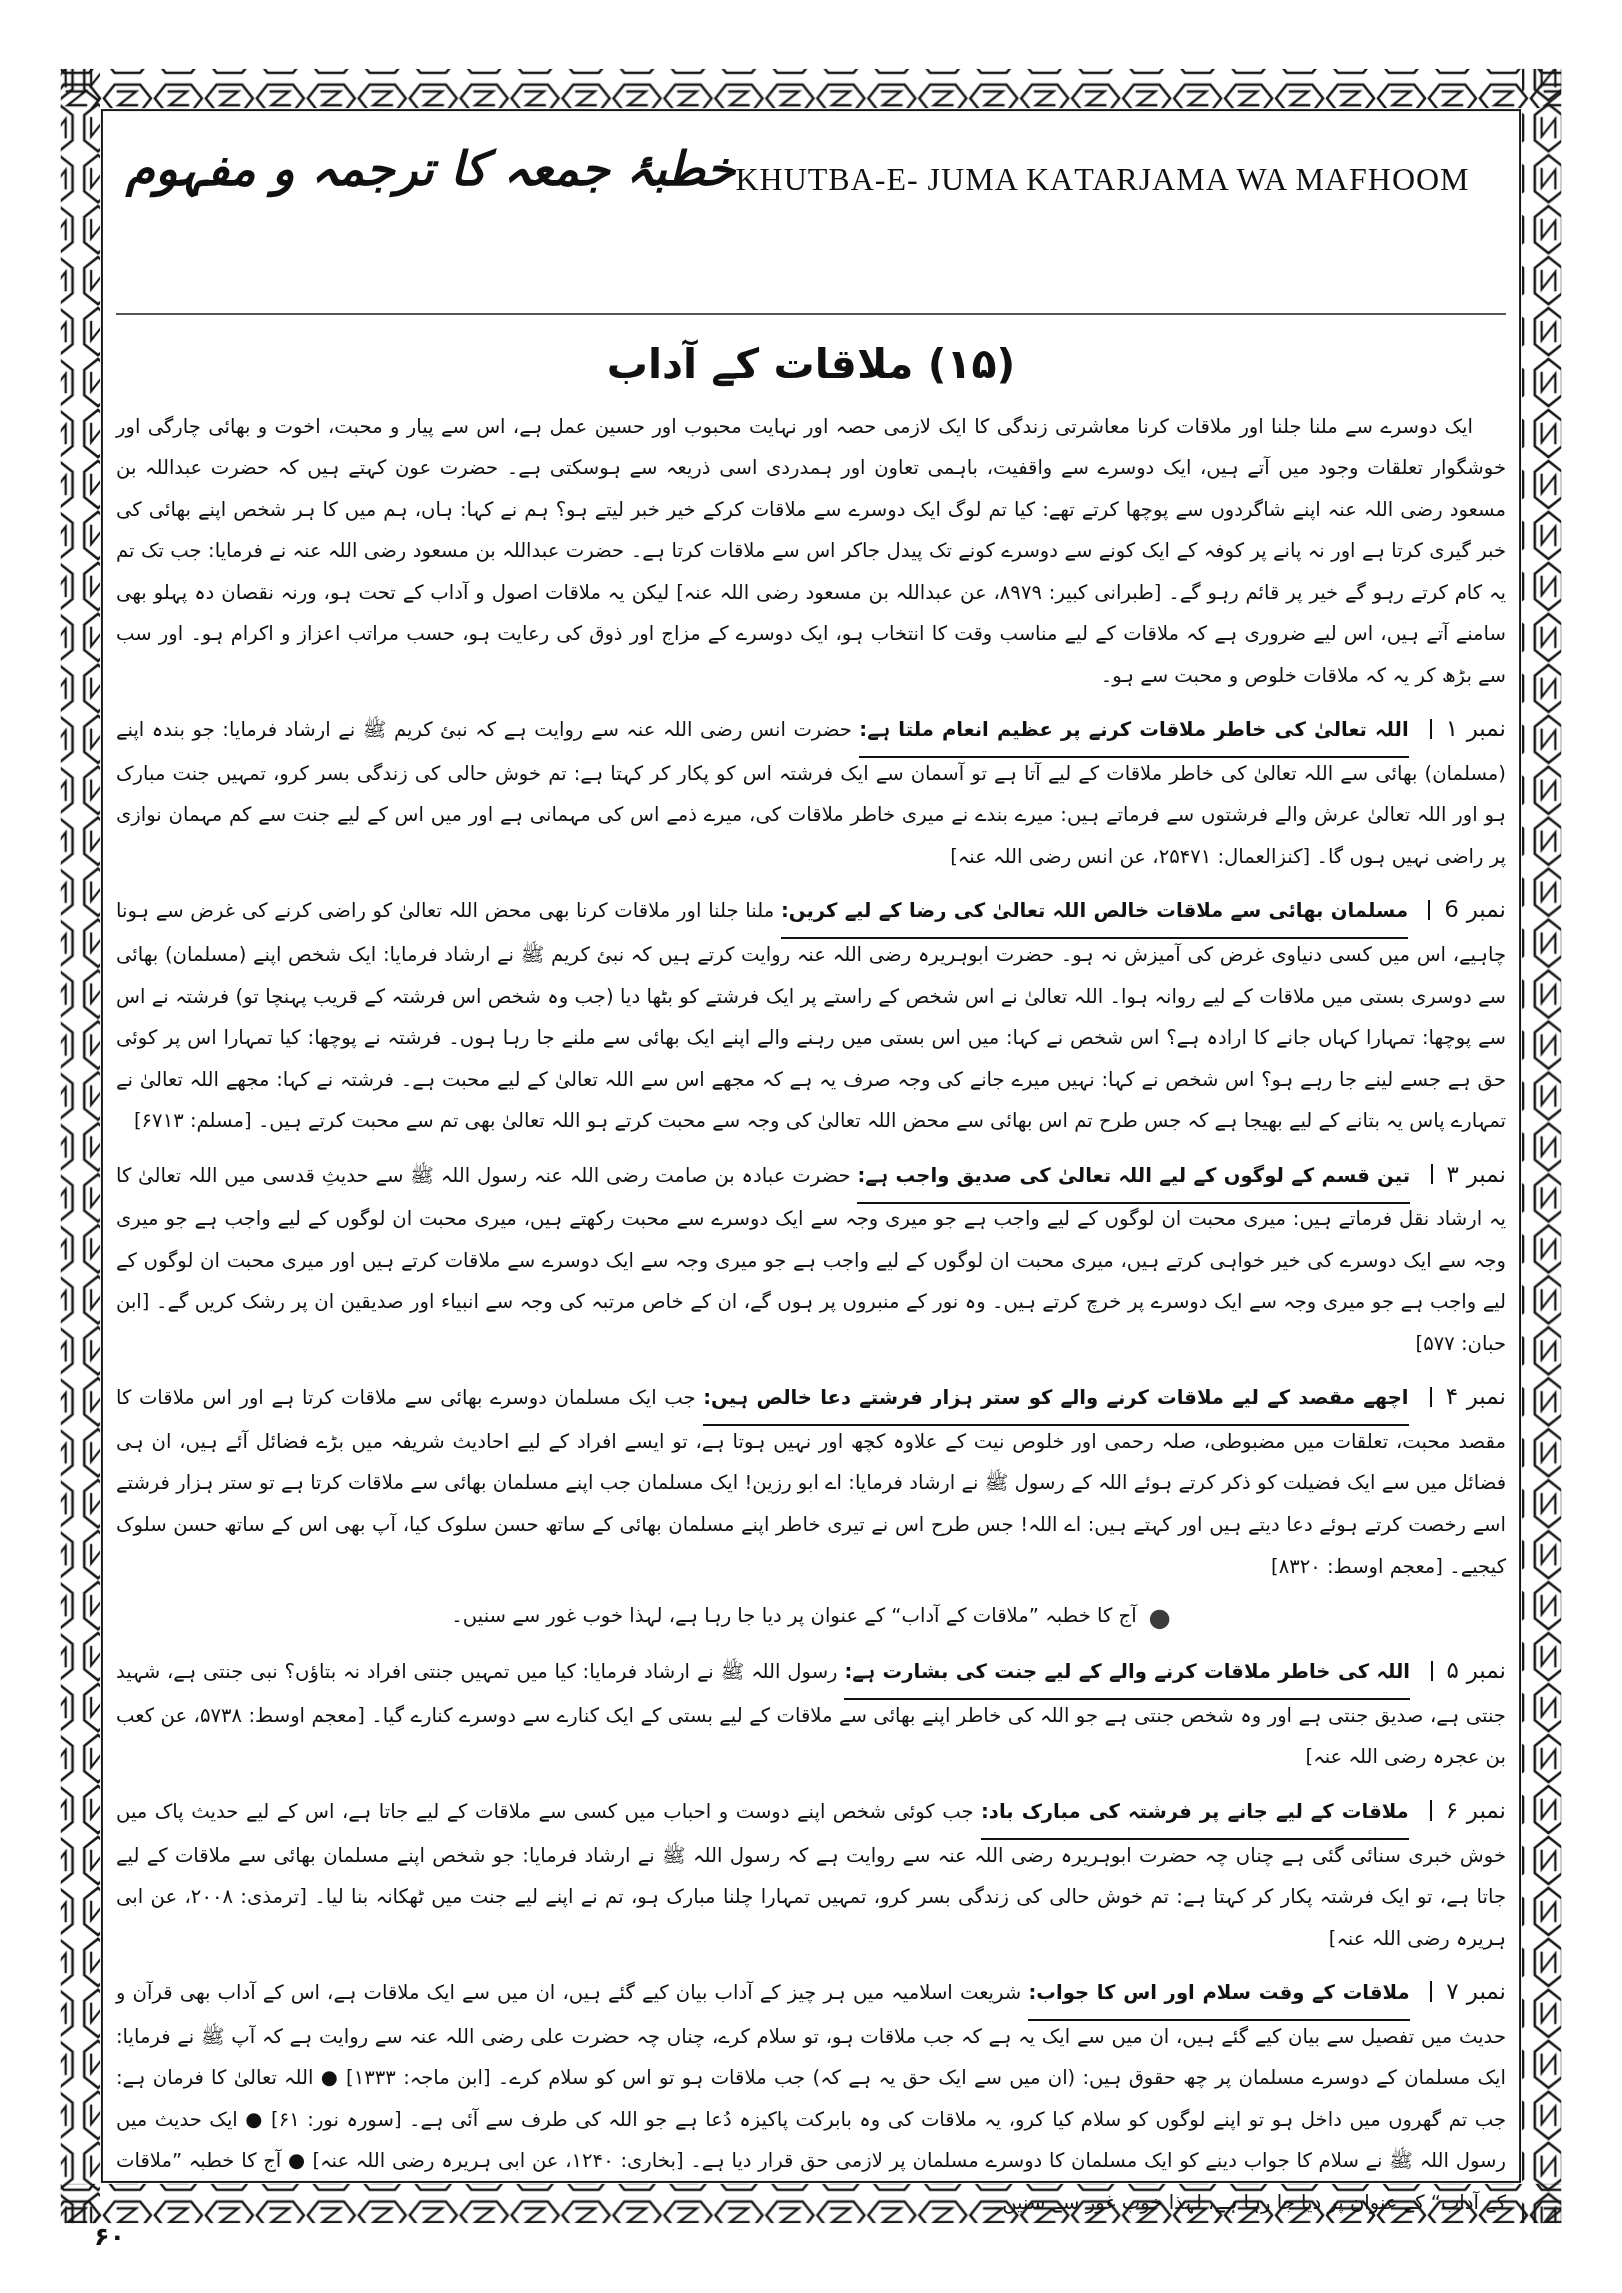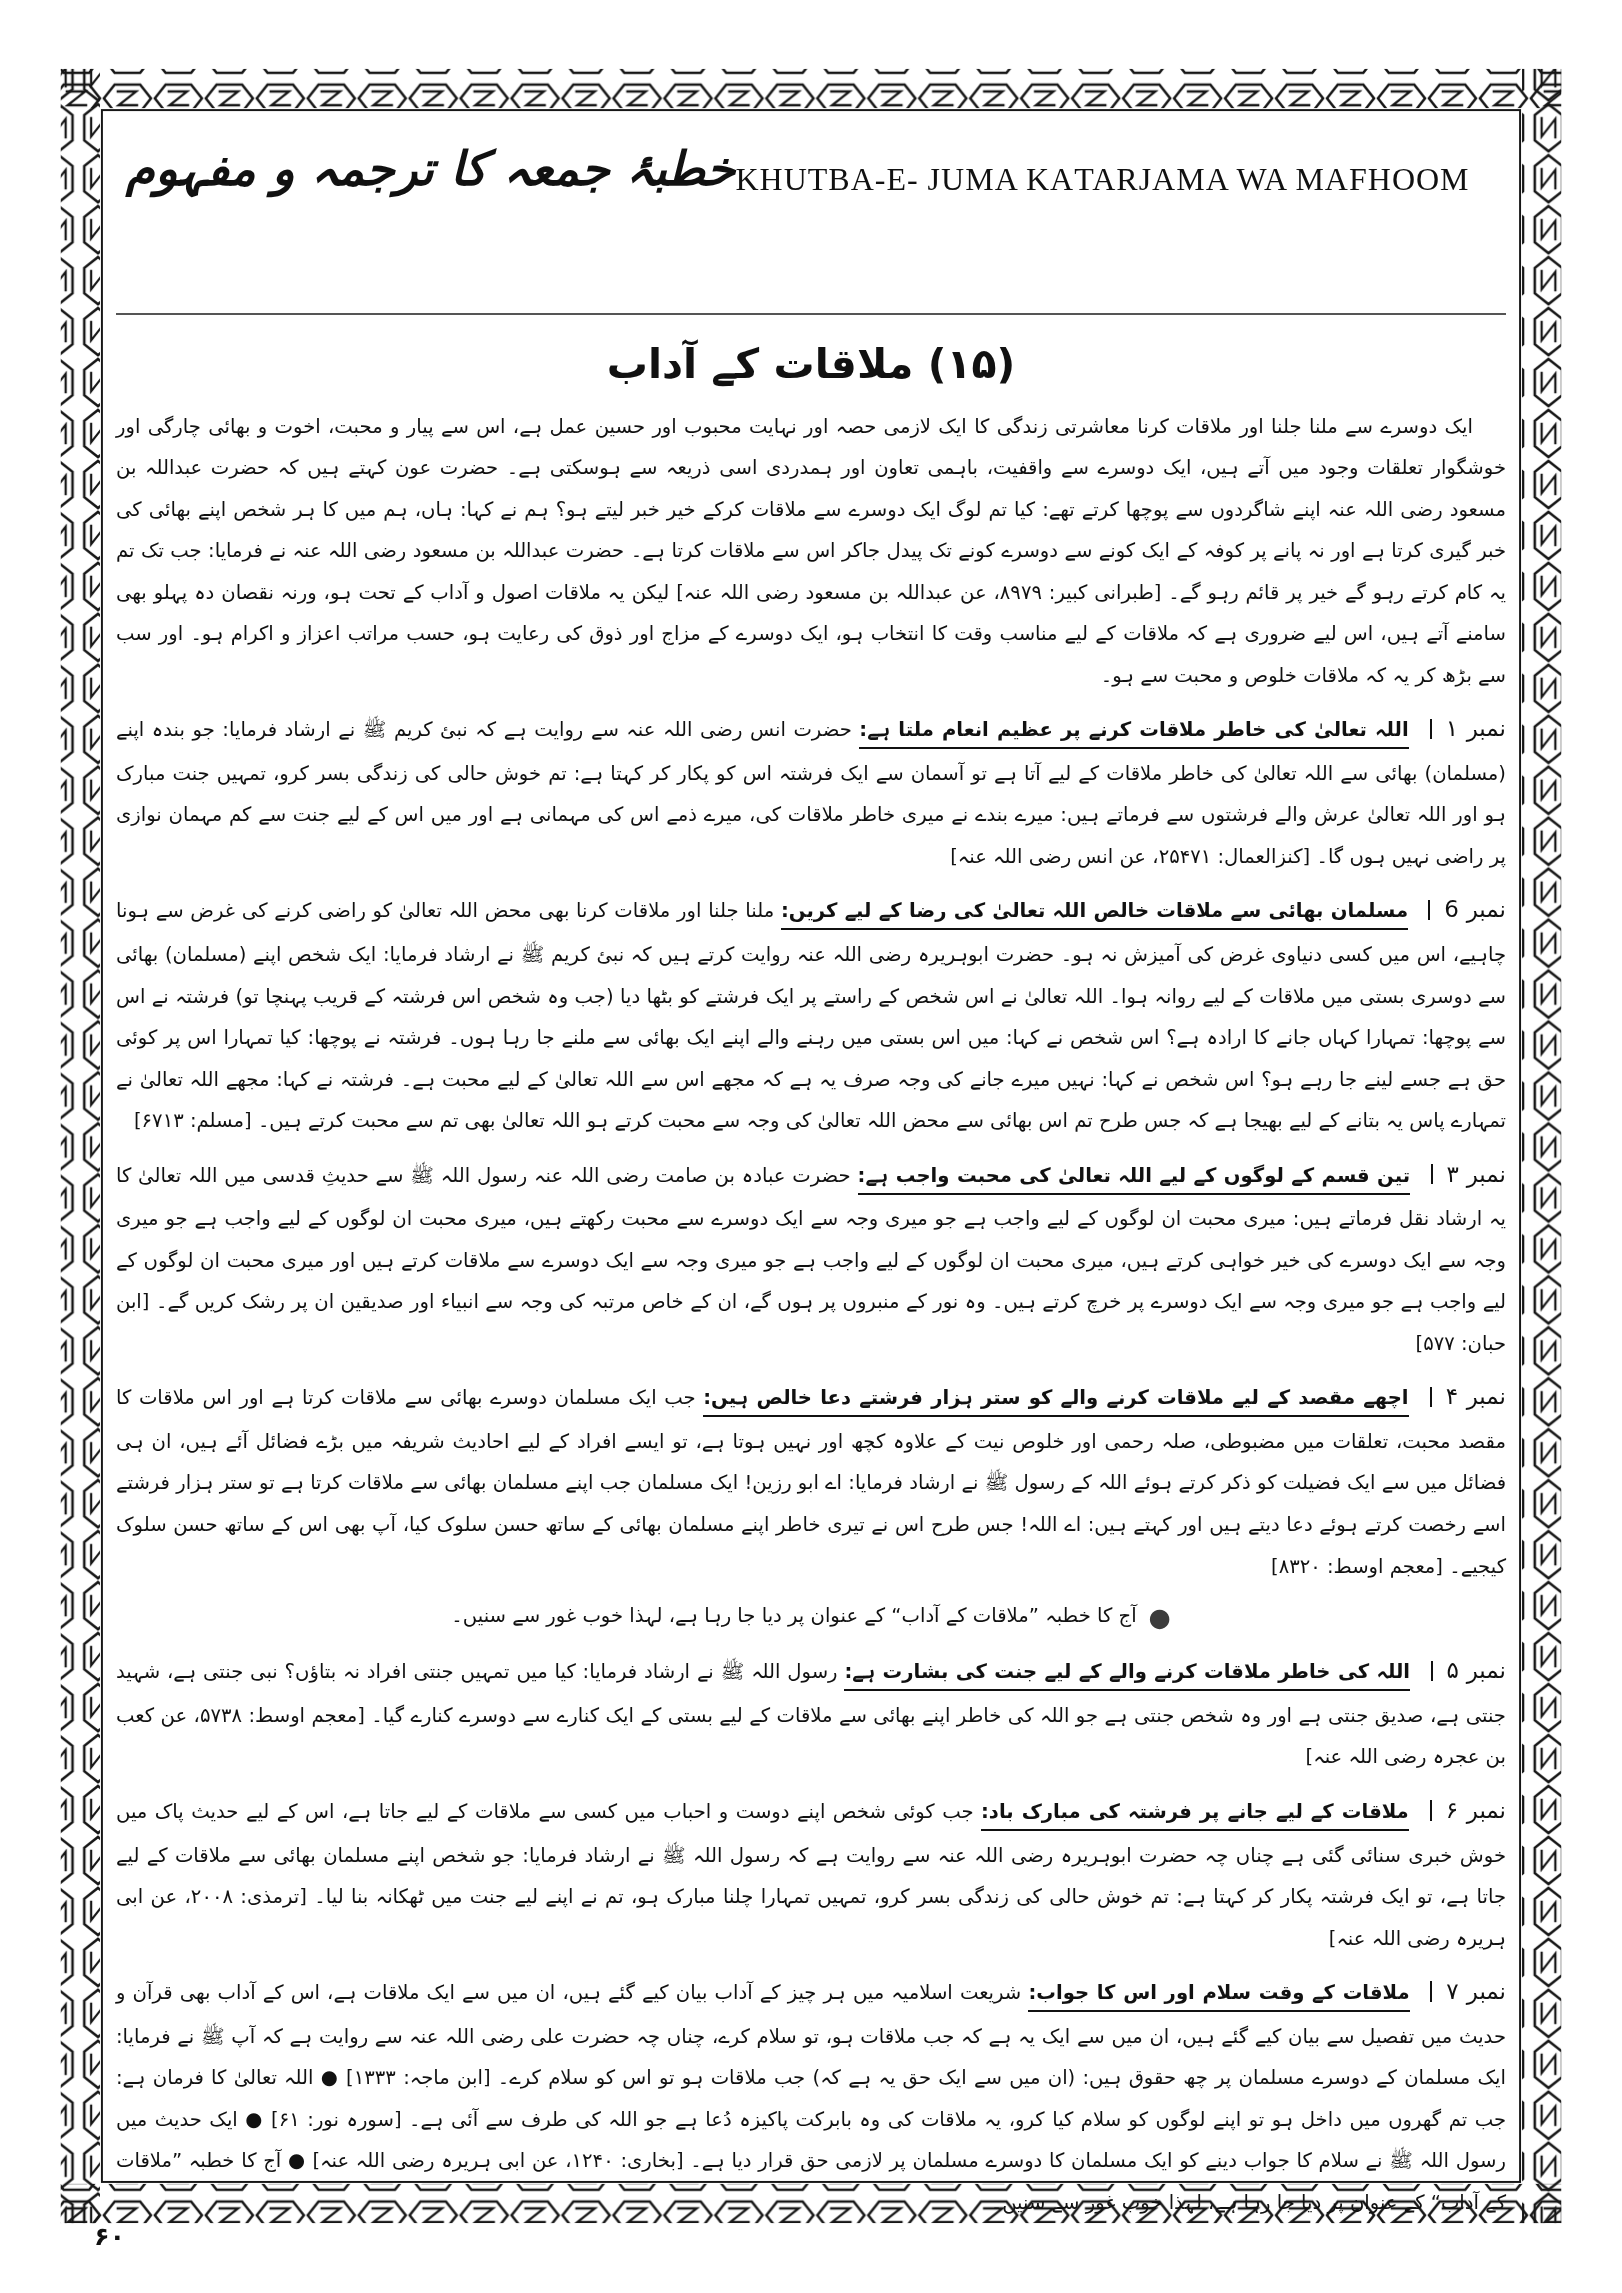--- a/index.html
+++ b/index.html
@@ -82,21 +82,21 @@
   .sec-sep{
     display:inline-block;
     height:1.05em;width:0;
     border-left:2px solid #111;
     margin:0 2px 0 13.7px;
     vertical-align:-2.9px;
   }
   .sec-h{
     font-weight:bold;
     border-bottom:2.9px solid #111;
-    padding-bottom:6px;
+    padding-bottom:15px;
     -webkit-box-decoration-break:clone;
     box-decoration-break:clone;
   }
   .sec-body{}
   
   .note{
     display:flex;
     justify-content:center;
     align-items:center;
     gap:11.8px;
@@ -164,21 +164,21 @@
       </p>
 
       <p class="para section">
         <span class="sec-num">نمبر 6</span><span class="sec-sep"></span>
         <span class="sec-h">مسلمان بھائی سے ملاقات خالص اللہ تعالیٰ کی رضا کے لیے کریں:</span>
         <span class="sec-body">ملنا جلنا اور ملاقات کرنا بھی محض اللہ تعالیٰ کو راضی کرنے کی غرض سے ہونا چاہیے، اس میں کسی دنیاوی غرض کی آمیزش نہ ہو۔ حضرت ابوہریرہ رضی اللہ عنہ روایت کرتے ہیں کہ نبئ کریم ﷺ نے ارشاد فرمایا: ایک شخص اپنے (مسلمان) بھائی سے دوسری بستی میں ملاقات کے لیے روانہ ہوا۔ اللہ تعالیٰ نے اس شخص کے راستے پر ایک فرشتے کو بٹھا دیا (جب وہ شخص اس فرشتہ کے قریب پہنچا تو) فرشتہ نے اس سے پوچھا: تمہارا کہاں جانے کا ارادہ ہے؟ اس شخص نے کہا: میں اس بستی میں رہنے والے اپنے ایک بھائی سے ملنے جا رہا ہوں۔ فرشتہ نے پوچھا: کیا تمہارا اس پر کوئی حق ہے جسے لینے جا رہے ہو؟ اس شخص نے کہا: نہیں میرے جانے کی وجہ صرف یہ ہے کہ مجھے اس سے اللہ تعالیٰ کے لیے محبت ہے۔ فرشتہ نے کہا: مجھے اللہ تعالیٰ نے تمہارے پاس یہ بتانے کے لیے بھیجا ہے کہ جس طرح تم اس بھائی سے محض اللہ تعالیٰ کی وجہ سے محبت کرتے ہو اللہ تعالیٰ بھی تم سے محبت کرتے ہیں۔ [مسلم: ۶۷۱۳]</span>
       </p>
 
       <p class="para section">
         <span class="sec-num">نمبر ۳</span><span class="sec-sep"></span>
-        <span class="sec-h">تین قسم کے لوگوں کے لیے اللہ تعالیٰ کی محبت واجب ہے:</span>
+        <span class="sec-h">تین قسم کے لوگوں کے لیے اللہ تعالیٰ کی صدیق واجب ہے:</span>
         <span class="sec-body">حضرت عبادہ بن صامت رضی اللہ عنہ رسول اللہ ﷺ سے حدیثِ قدسی میں اللہ تعالیٰ کا یہ ارشاد نقل فرماتے ہیں: میری محبت ان لوگوں کے لیے واجب ہے جو میری وجہ سے ایک دوسرے سے محبت رکھتے ہیں، میری محبت ان لوگوں کے لیے واجب ہے جو میری وجہ سے ایک دوسرے کی خیر خواہی کرتے ہیں، میری محبت ان لوگوں کے لیے واجب ہے جو میری وجہ سے ایک دوسرے سے ملاقات کرتے ہیں اور میری محبت ان لوگوں کے لیے واجب ہے جو میری وجہ سے ایک دوسرے پر خرچ کرتے ہیں۔ وہ نور کے منبروں پر ہوں گے، ان کے خاص مرتبہ کی وجہ سے انبیاء اور صدیقین ان پر رشک کریں گے۔ [ابن حبان: ۵۷۷]</span>
       </p>
 
       <p class="para section">
         <span class="sec-num">نمبر ۴</span><span class="sec-sep"></span>
         <span class="sec-h">اچھے مقصد کے لیے ملاقات کرنے والے کو ستر ہزار فرشتے دعا خالص ہیں:</span>
         <span class="sec-body">جب ایک مسلمان دوسرے بھائی سے ملاقات کرتا ہے اور اس ملاقات کا مقصد محبت، تعلقات میں مضبوطی، صلہ رحمی اور خلوص نیت کے علاوہ کچھ اور نہیں ہوتا ہے، تو ایسے افراد کے لیے احادیث شریفہ میں بڑے فضائل آئے ہیں، ان ہی فضائل میں سے ایک فضیلت کو ذکر کرتے ہوئے اللہ کے رسول ﷺ نے ارشاد فرمایا: اے ابو رزین! ایک مسلمان جب اپنے مسلمان بھائی سے ملاقات کرتا ہے تو ستر ہزار فرشتے اسے رخصت کرتے ہوئے دعا دیتے ہیں اور کہتے ہیں: اے اللہ! جس طرح اس نے تیری خاطر اپنے مسلمان بھائی کے ساتھ حسن سلوک کیا، آپ بھی اس کے ساتھ حسن سلوک کیجیے۔ [معجم اوسط: ۸۳۲۰]</span>
       </p>
 
       <div class="note">

